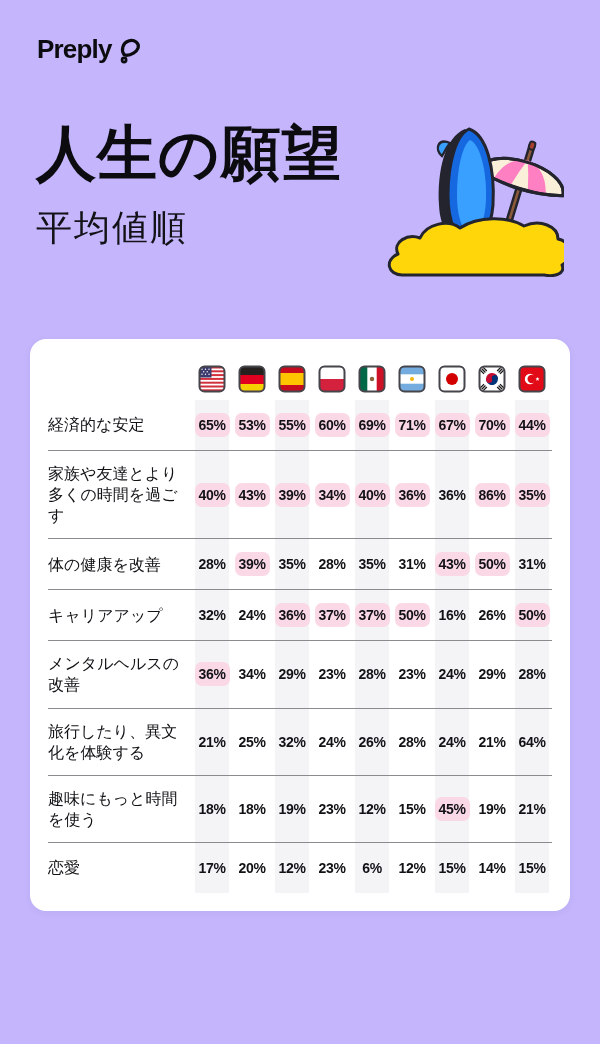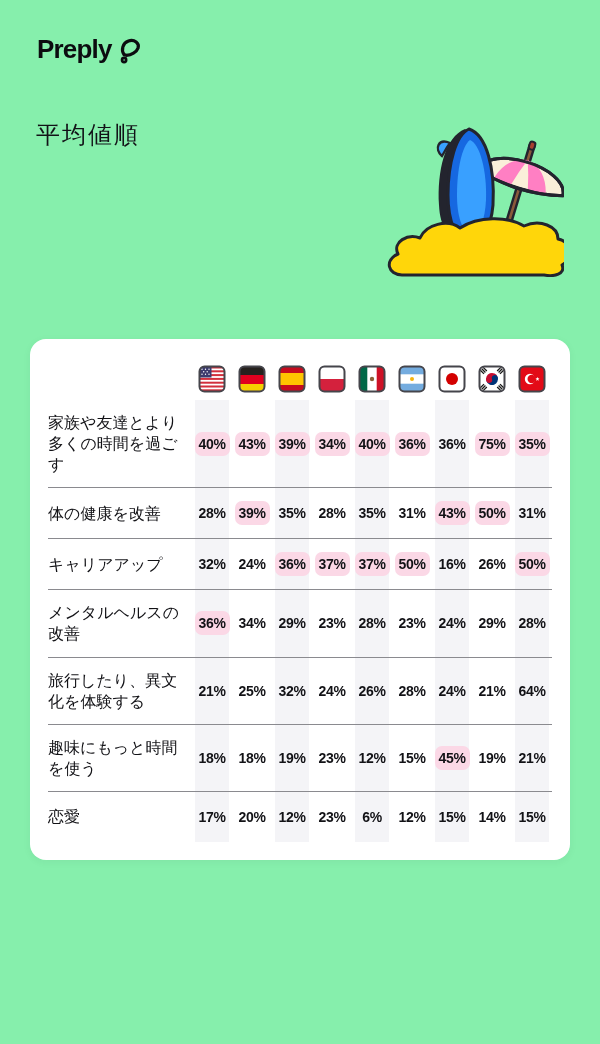--- a/index.html
+++ b/index.html
@@ -1,29 +1,29 @@
 <!DOCTYPE html>
 <html><head>
 <meta charset="utf-8">
 <style>
   * { margin: 0; padding: 0; box-sizing: border-box; }
   html, body { background: #F1F1F6; }
   body { font-family: "Liberation Sans", "DejaVu Sans", sans-serif; color: #101014; }
-  .canvas { position: relative; width: 600px; height: 1044px; background: #86efac; overflow: hidden; margin: 0 auto; }
+  .canvas { position: relative; width: 600px; height: 1044px; background: #c4b5fd; overflow: hidden; margin: 0 auto; }
 
   
   .topbar { padding: 34px 0 0 37px; }
   .logo { display: flex; align-items: center; gap: 5px; }
   .logo-text { font-size: 26px; font-weight: 800; letter-spacing: -0.8px; color: #0C0C10; }
   .logo-mark { display: block; }
 
   
   .hero { position: relative; margin: 54px 30px 0 36px; height: 200px; }
   .hero h1 { font-size: 60px; font-weight: 800; letter-spacing: 1px; line-height: 1.15; color: #0C0C10; }
-  .hero h2 { margin-top: 16px; font-size: 24px; font-weight: 400; letter-spacing: 2px; color: #121217; }
+  .hero h2 { margin-top: 16px; font-size: 36px; font-weight: 400; letter-spacing: 2px; color: #121217; }
   .illustration { position: absolute; right: 6px; top: 8px; }
 
   
   .card { margin: 20px 30px 0 30px; width: 540px; background: #FFFFFF; border-radius: 16px;
           padding: 26px 18px 18px 18px; box-shadow: 0 2px 8px rgba(30,30,60,0.05); }
   table { border-collapse: collapse; width: 504px; table-layout: fixed; }
   col.label-col { width: 144px; }
   col.val-col { width: 40px; }
   th, td { text-align: center; vertical-align: middle; font-weight: 700; }
   .striped { background-image: linear-gradient(#F4F4F7, #F4F4F7);
@@ -48,20 +48,21 @@
     <div class="logo">
       <span class="logo-text">Preply</span>
       <svg class="logo-mark" width="26" height="28" viewBox="0 0 24 28">
         <path d="M6 18.6 C 3 14 4.5 7 10.5 5 C 16.6 3 21.6 7.6 20.1 12.1 C 18.8 16.1 13 18.9 8.4 19.3 Z" fill="none" stroke="#0C0C10" stroke-width="3.2" stroke-linejoin="round"></path>
         <circle cx="6.1" cy="24" r="2.1" fill="none" stroke="#0C0C10" stroke-width="2.6"></circle>
       </svg>
     </div>
   </div>
 
   <div class="hero">
+    <h1>人生の願望</h1>
     <h2>平均値順</h2>
 
     <svg class="illustration" width="178" height="150" viewBox="0 0 178 150">
 
       <g transform="translate(135,55) rotate(17)">
         <rect x="-2.5" y="-40" width="5" height="98" rx="2" fill="#8A5A3B" stroke="#23242E" stroke-width="2.4"></rect>
         <rect x="-2.8" y="-42" width="5.6" height="8" rx="2.4" fill="#A8402F" stroke="#23242E" stroke-width="2"></rect>
         <path d="M-44 1 C -42 -28 42 -28 44 1 Q 22 7 0 7 Q -22 7 -44 1 Z" fill="#FAEFD9" stroke="#23242E" stroke-width="3" stroke-linejoin="round"></path>
         <path d="M0 -23 Q -20 -20 -27 3.5 Q -17 6 -9 6.2 Q -5 -10 0 -23 Z" fill="#FF7FC3"></path>
         <path d="M0 -23 Q 20 -20 27 3.5 Q 17 6 9 6.2 Q 5 -10 0 -23 Z" fill="#FF7FC3"></path>
@@ -266,29 +267,41 @@
                   <circle cx="13.7" cy="14" r="4.2" fill="#E30A17"></circle>
                   <polygon points="19.5,12 20.1,13.3 21.5,13.4 20.4,14.3 20.8,15.7 19.5,14.9 18.2,15.7 18.6,14.3 17.5,13.4 18.9,13.3" fill="#fff"></polygon>
                 </g>
                 <rect x="1.5" y="1.5" width="25" height="25" rx="5" fill="none" stroke="#45454B" stroke-width="2"></rect>
               </svg>
             </th>
           </tr>
       </thead>
       <tbody>
           <tr>
+            <td class="row-label">経済的な安定</td>
+            <td class="value-cell striped"><span class="pill hl">65%</span></td>
+            <td class="value-cell"><span class="pill hl">53%</span></td>
+            <td class="value-cell striped"><span class="pill hl">55%</span></td>
+            <td class="value-cell"><span class="pill hl">60%</span></td>
+            <td class="value-cell striped"><span class="pill hl">69%</span></td>
+            <td class="value-cell"><span class="pill hl">71%</span></td>
+            <td class="value-cell striped"><span class="pill hl">67%</span></td>
+            <td class="value-cell"><span class="pill hl">70%</span></td>
+            <td class="value-cell striped"><span class="pill hl">44%</span></td>
+          </tr>
+          <tr>
             <td class="row-label">家族や友達とより多くの時間を過ごす</td>
             <td class="value-cell striped"><span class="pill hl">40%</span></td>
             <td class="value-cell"><span class="pill hl">43%</span></td>
             <td class="value-cell striped"><span class="pill hl">39%</span></td>
             <td class="value-cell"><span class="pill hl">34%</span></td>
             <td class="value-cell striped"><span class="pill hl">40%</span></td>
             <td class="value-cell"><span class="pill hl">36%</span></td>
             <td class="value-cell striped"><span class="pill">36%</span></td>
-            <td class="value-cell"><span class="pill hl">75%</span></td>
+            <td class="value-cell"><span class="pill hl">86%</span></td>
             <td class="value-cell striped"><span class="pill hl">35%</span></td>
           </tr>
           <tr>
             <td class="row-label">体の健康を改善</td>
             <td class="value-cell striped"><span class="pill">28%</span></td>
             <td class="value-cell"><span class="pill hl">39%</span></td>
             <td class="value-cell striped"><span class="pill">35%</span></td>
             <td class="value-cell"><span class="pill">28%</span></td>
             <td class="value-cell striped"><span class="pill">35%</span></td>
             <td class="value-cell"><span class="pill">31%</span></td>

